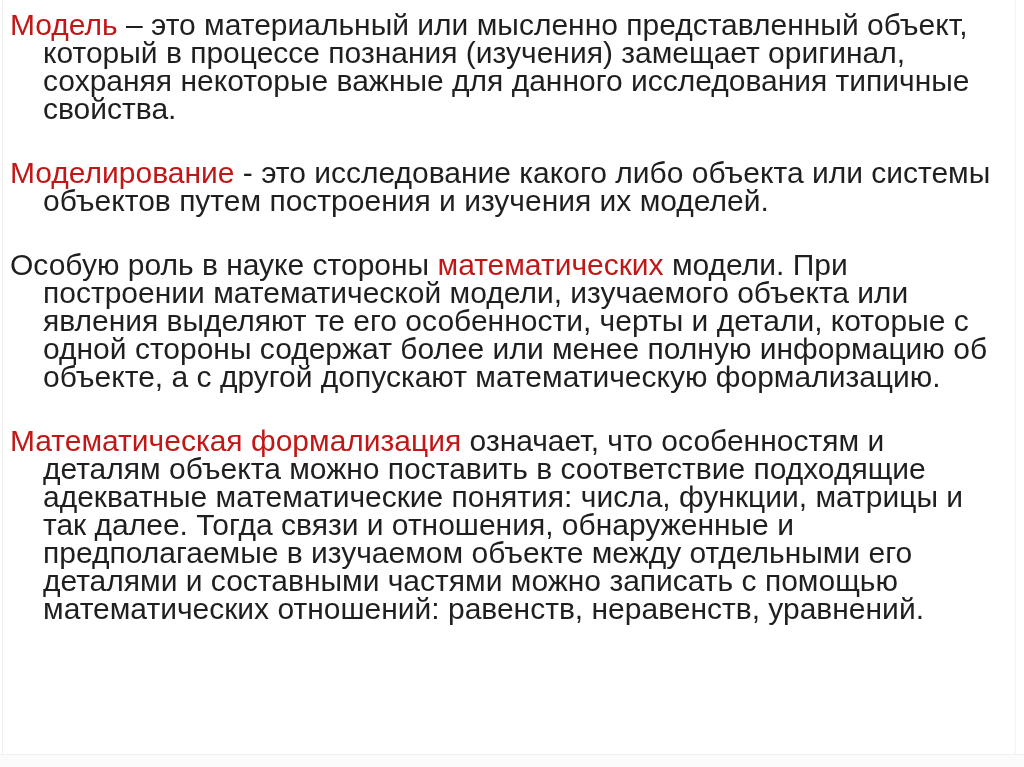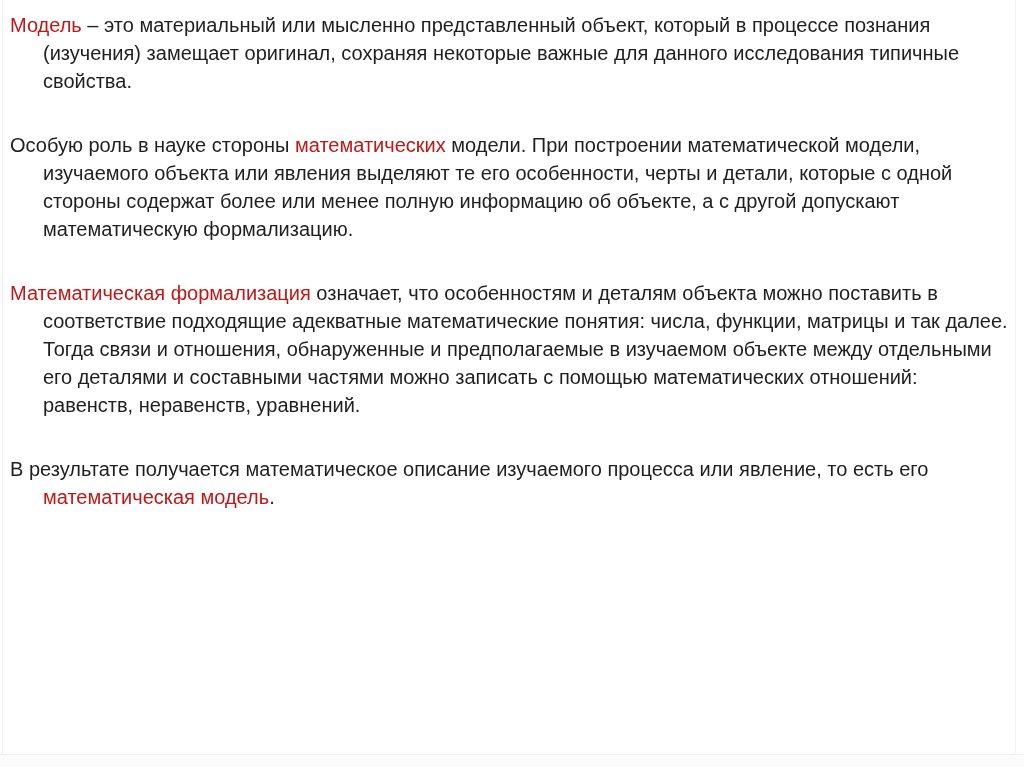--- a/index.html
+++ b/index.html
@@ -14,21 +14,21 @@
     overflow: hidden;
     font-family: "Liberation Sans", "DejaVu Sans", sans-serif;
   }
   .slide {
     position: absolute;
     inset: 0;
     background: #ffffff;
     box-sizing: border-box;
     padding: 11px 16px 0 10px;
     color: var(--text-color, #1f1f1f);
-    font-size: 20px;
+    font-size: 30px;
     line-height: 28px;
   }
   
   .edge-left {
     position: absolute;
     left: 2px; top: 0; bottom: 0;
     width: 1px;
     background: #f0f0f0;
   }
   .edge-right {
@@ -58,30 +58,30 @@
 </style>
 </head>
 <body style="background: rgb(255, 255, 255);">
 
 <div class="slide">
 
   <p class="para">
     <span class="accent">Модель</span><span> – это материальный или мысленно представленный объект, который в процессе познания (изучения) замещает оригинал, сохраняя некоторые важные для данного исследования типичные свойства.</span>
   </p>
 
+  <p class="para">
+    <span class="accent">Моделирование</span><span> - это исследование какого либо объекта или системы объектов путем построения и изучения их моделей.</span>
+  </p>
 
   <p class="para">
     <span>Особую роль в науке стороны </span><span class="accent">математических</span><span> модели. При построении математической модели, изучаемого объекта или явления выделяют те его особенности, черты и детали, которые с одной стороны содержат более или менее полную информацию об объекте, а с другой допускают математическую формализацию.</span>
   </p>
 
   <p class="para">
     <span class="accent">Математическая формализация</span><span> означает, что особенностям и деталям объекта можно поставить в соответствие подходящие адекватные математические понятия: числа, функции, матрицы и так далее. Тогда связи и отношения, обнаруженные и предполагаемые в изучаемом объекте между отдельными его деталями и составными частями можно записать с помощью математических отношений: равенств, неравенств, уравнений.</span>
   </p>
 
-  <p class="para">
-    <span>В результате получается математическое описание изучаемого процесса или явление, то есть его </span><span class="accent">математическая модель</span><span>.</span>
-  </p>
 
 </div>
 
 <div class="edge-left"></div>
 <div class="edge-right"></div>
 <div class="edge-bottom"></div>
 
 </body></html>

